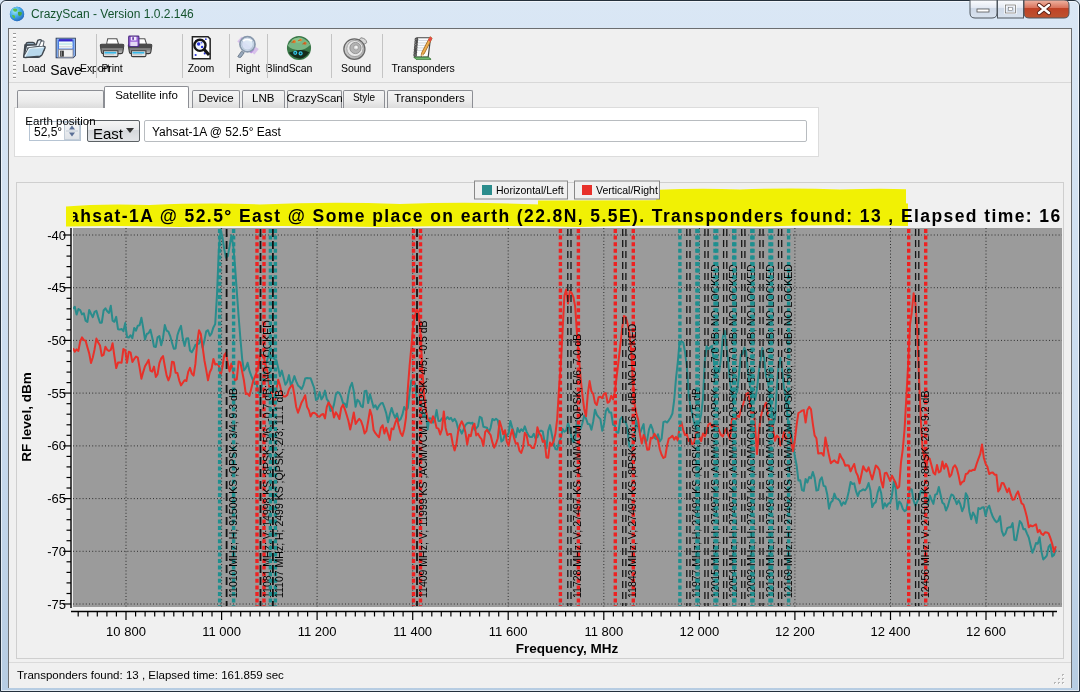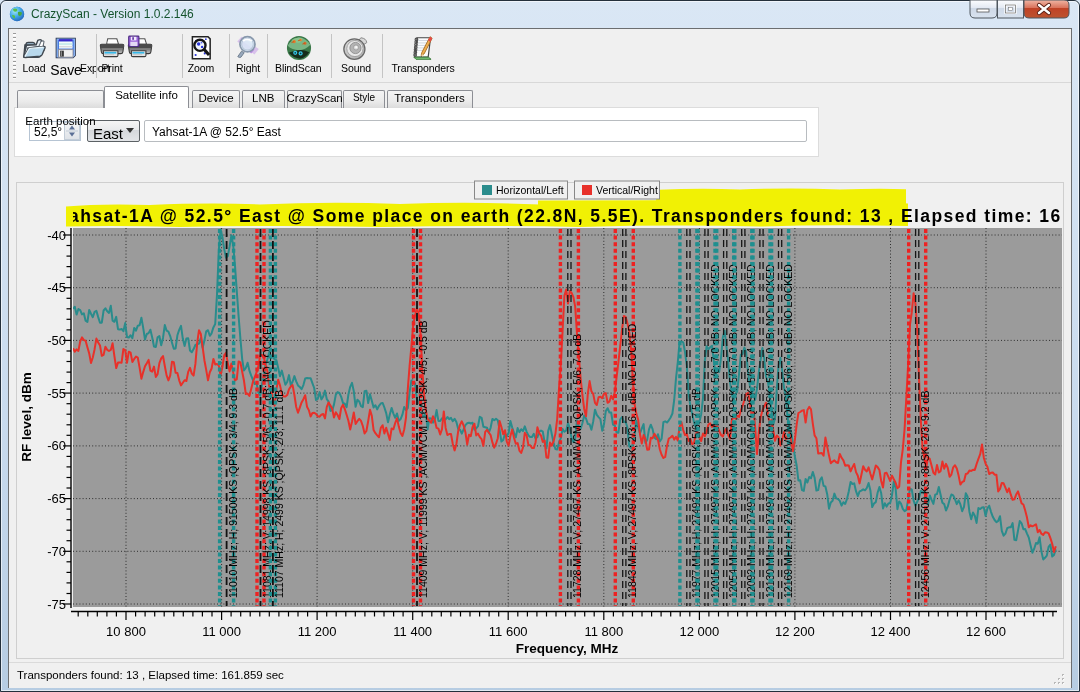--- a/index.html
+++ b/index.html
@@ -146,21 +146,21 @@
 <path d="M3.5 17.5 Q8 22.5 14 23 Q19.5 22 22.5 17 Q16 13.5 10 15.5 Q5.5 16.5 3.5 17.5 Z" fill="#142818" opacity="0.95"></path>
 <circle cx="9.5" cy="17.5" r="1.9" fill="#38c8e8"></circle>
       <circle cx="14.5" cy="18" r="1.9" fill="#38c8e8"></circle>
 <circle cx="9.5" cy="17.5" r="0.8" fill="#104048"></circle>
       <circle cx="14.5" cy="18" r="0.8" fill="#104048"></circle>
 <circle cx="8.5" cy="7" r="1.5" fill="#e87828"></circle>
       <circle cx="14.5" cy="5.5" r="1.2" fill="#e88838"></circle>
       <circle cx="18.5" cy="8.5" r="1.4" fill="#d86828"></circle>
 <path d="M8.5 7 l-2.5 1 M14.5 5.5 l-2.5 0.8 M18.5 8.5 l-2.4 0.9" stroke="#c05818" stroke-width="0.8"></path>
     </svg></div>
-<div class="abs" style="left:239px;top:62px;width:100px;text-align:left;font-size:10.5px;letter-spacing:-0.1px;color:#000;padding-left:36px;">BlindScan</div>
+<div class="abs" style="left:239px;top:62px;width:100px;text-align:center;font-size:10.5px;letter-spacing:-0.1px;color:#000;">BlindScan</div>
 <div class="abs" style="left:342px;top:34px;width:28px;height:28px;"><svg width="28" height="28" viewBox="0 0 26 26">
       <defs>
         <radialGradient id="spk" cx="0.4" cy="0.35" r="0.9">
           <stop offset="0" stop-color="#ececec"></stop>
           <stop offset="0.7" stop-color="#b4b4b4"></stop>
           <stop offset="1" stop-color="#8a8a8a"></stop>
         </radialGradient>
       </defs>
 <path d="M17.5 3.5 q5 0.5 5.5 4.5 L19 10.5 q-0.5 -3.5 -3.5 -4.5 Z" fill="#d8d8d8" stroke="#888" stroke-width="0.9"></path>
 <ellipse cx="11.5" cy="14" rx="9.8" ry="9.5" fill="url(#spk)" stroke="#686868" stroke-width="1.2"></ellipse>

